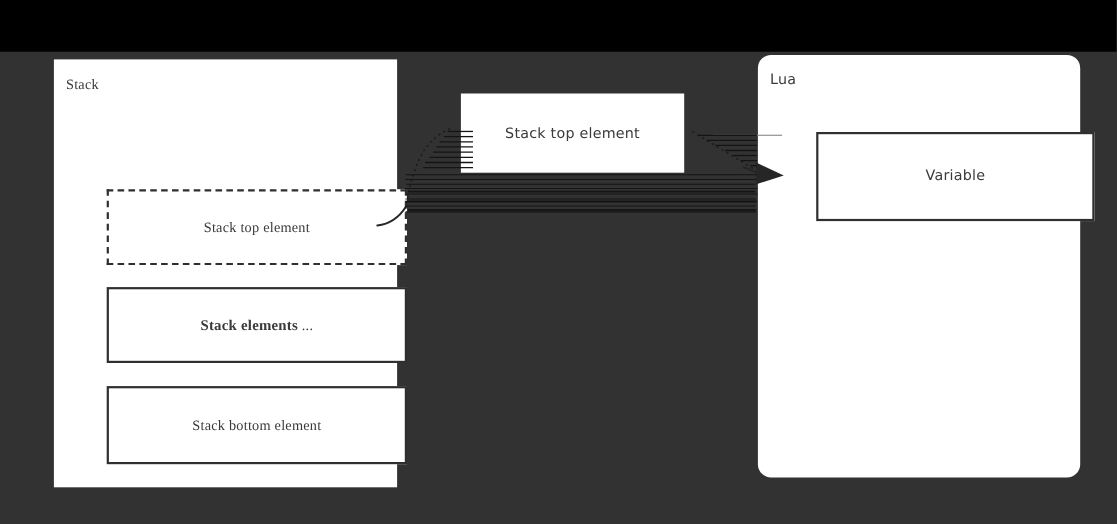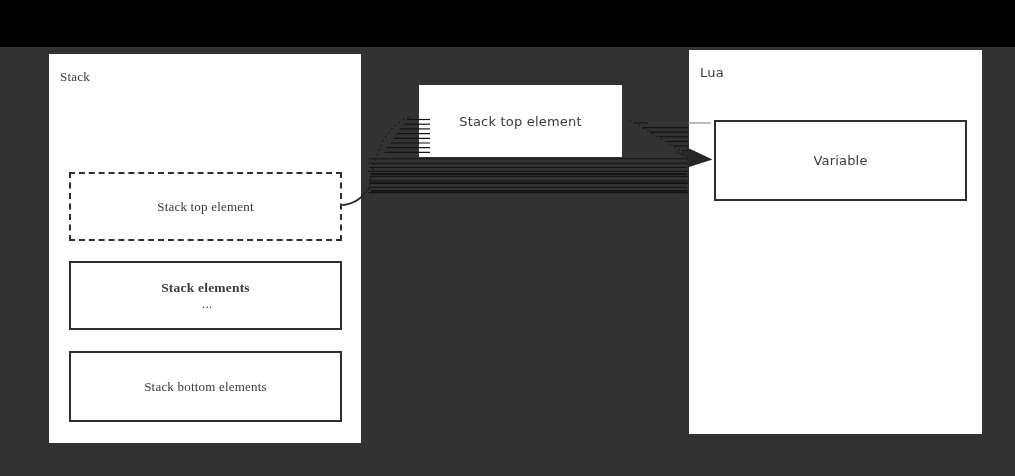--- a/index.html
+++ b/index.html
@@ -14,30 +14,30 @@
     background:var(--top-bar,#000);
   }
   .group{
     position:absolute;background:var(--node-fill,#fff);
   }
   .group-title{
     position:absolute;left:11px;top:15px;font-size:13px;color:var(--text,#3a3a3a);
     letter-spacing:.2px;
   }
   .stack-group{left:49px;top:54px;width:312px;height:389px;font-family:Liberation Serif, serif;}
-  .lua-group{left:689px;top:50px;width:293px;height:384px;}
+  .lua-group{left:689px;top:50px;width:293px;height:384px;border-radius:12px;}
   .node{
     position:absolute;box-sizing:border-box;background:var(--node-fill,#fff);
     display:flex;align-items:center;justify-content:center;
-    font-size:13px;color:var(--text,#3a3a3a);letter-spacing:.2px;
+    font-size:13px;color:var(--text,#3a3a3a);letter-spacing:.2px;margin-left:28px;
   }
   .node.dashed{border:2px dashed var(--node-stroke,#2f2f2f);}
   .node.solid{border:2px solid var(--node-stroke,#2f2f2f);}
   .n-stack-top{left:20px;top:118px;width:273px;height:69px;}
-  .n-stack-elements{left:20px;top:207px;width:273px;height:69px;flex-direction:column;}
+  .n-stack-elements{left:20px;top:207px;width:273px;height:69px;}
   .n-stack-bottom{left:20px;top:297px;width:273px;height:71px;}
   .n-variable{left:25px;top:70px;width:253px;height:81px;}
   .bold-label{font-weight:bold;font-size:13.5px;}
   .dots{font-weight:normal;white-space:pre;}
   .edge-label{
     position:absolute;left:419px;top:85px;width:203px;height:72px;
     background:var(--node-fill,#fff);
     display:flex;align-items:center;justify-content:center;
     font-size:13px;color:var(--text,#3a3a3a);letter-spacing:.2px;
     z-index:3;
@@ -55,21 +55,21 @@
 <div class="group stack-group">
   <div class="group-title">Stack</div>
   <div class="node dashed n-stack-top">
     <span>Stack top element</span>
   </div>
   <div class="node solid n-stack-elements">
     <span class="bold-label">Stack elements</span>
       <span class="dots"> ...</span>
   </div>
   <div class="node solid n-stack-bottom">
-    <span>Stack bottom elements</span>
+    <span>Stack bottom element</span>
   </div>
 </div>
 
 <div class="group lua-group">
   <div class="group-title">Lua</div>
   <div class="node solid n-variable">
     <span>Variable</span>
   </div>
 </div>
 

